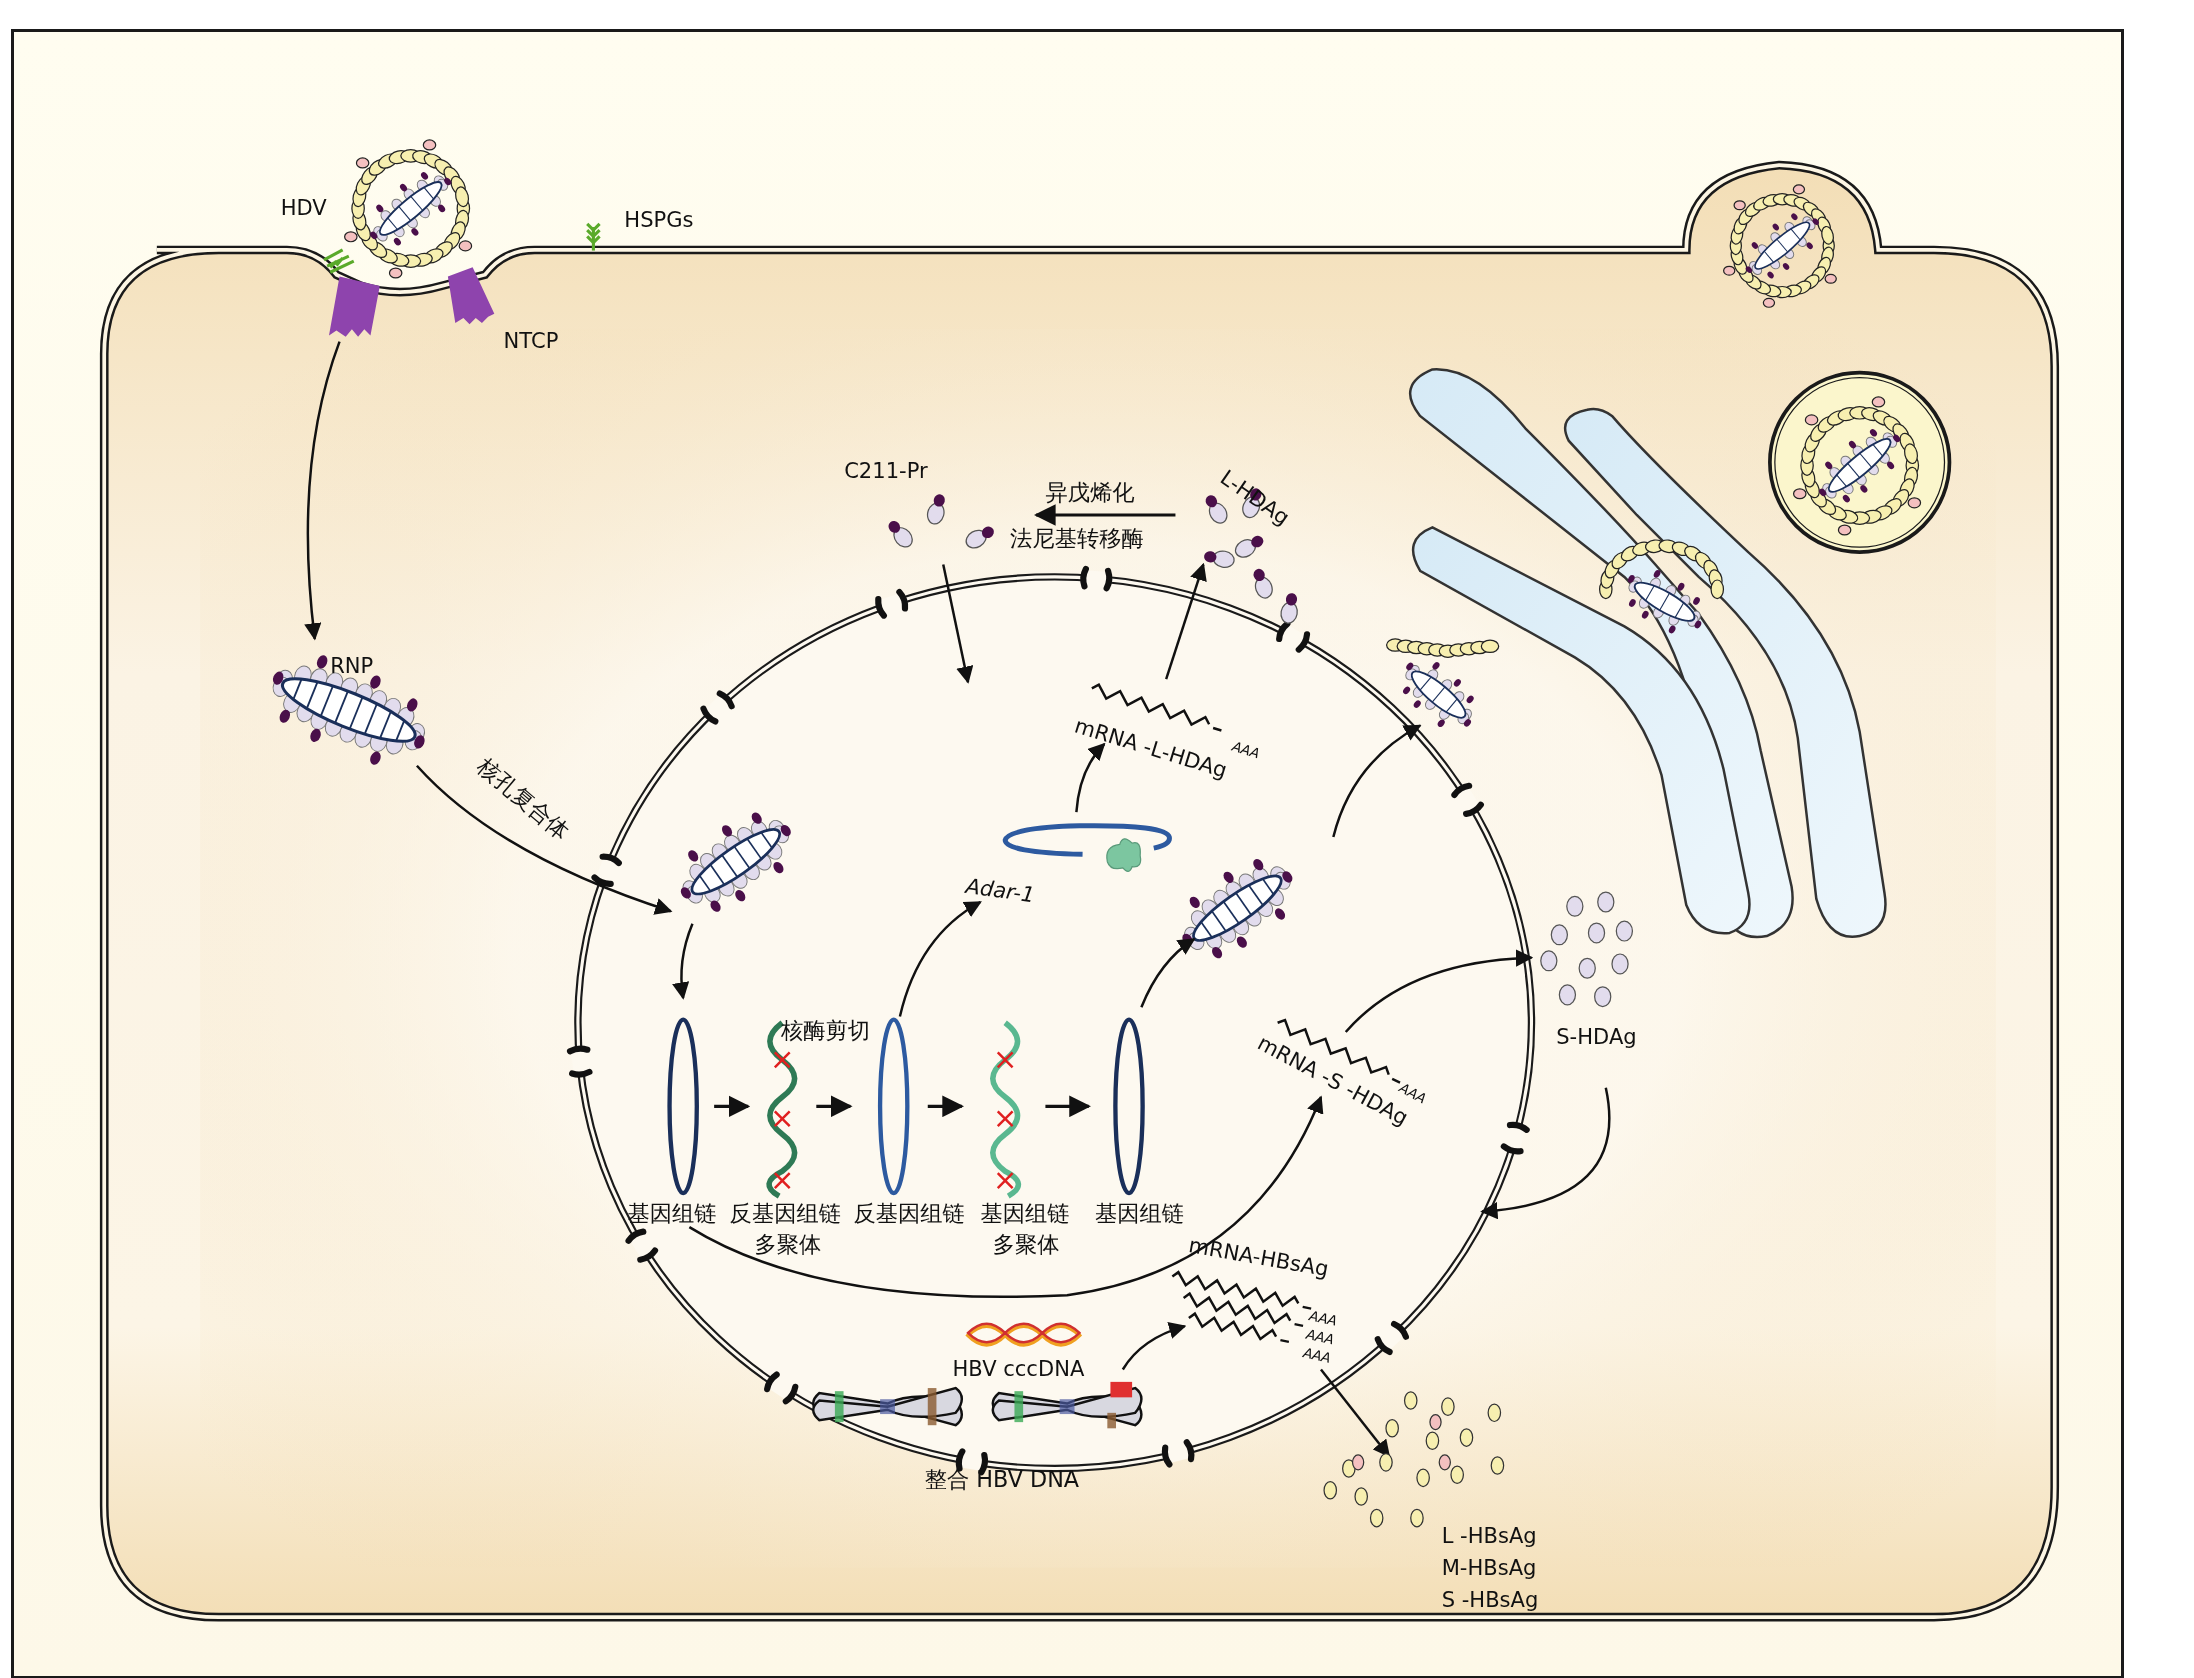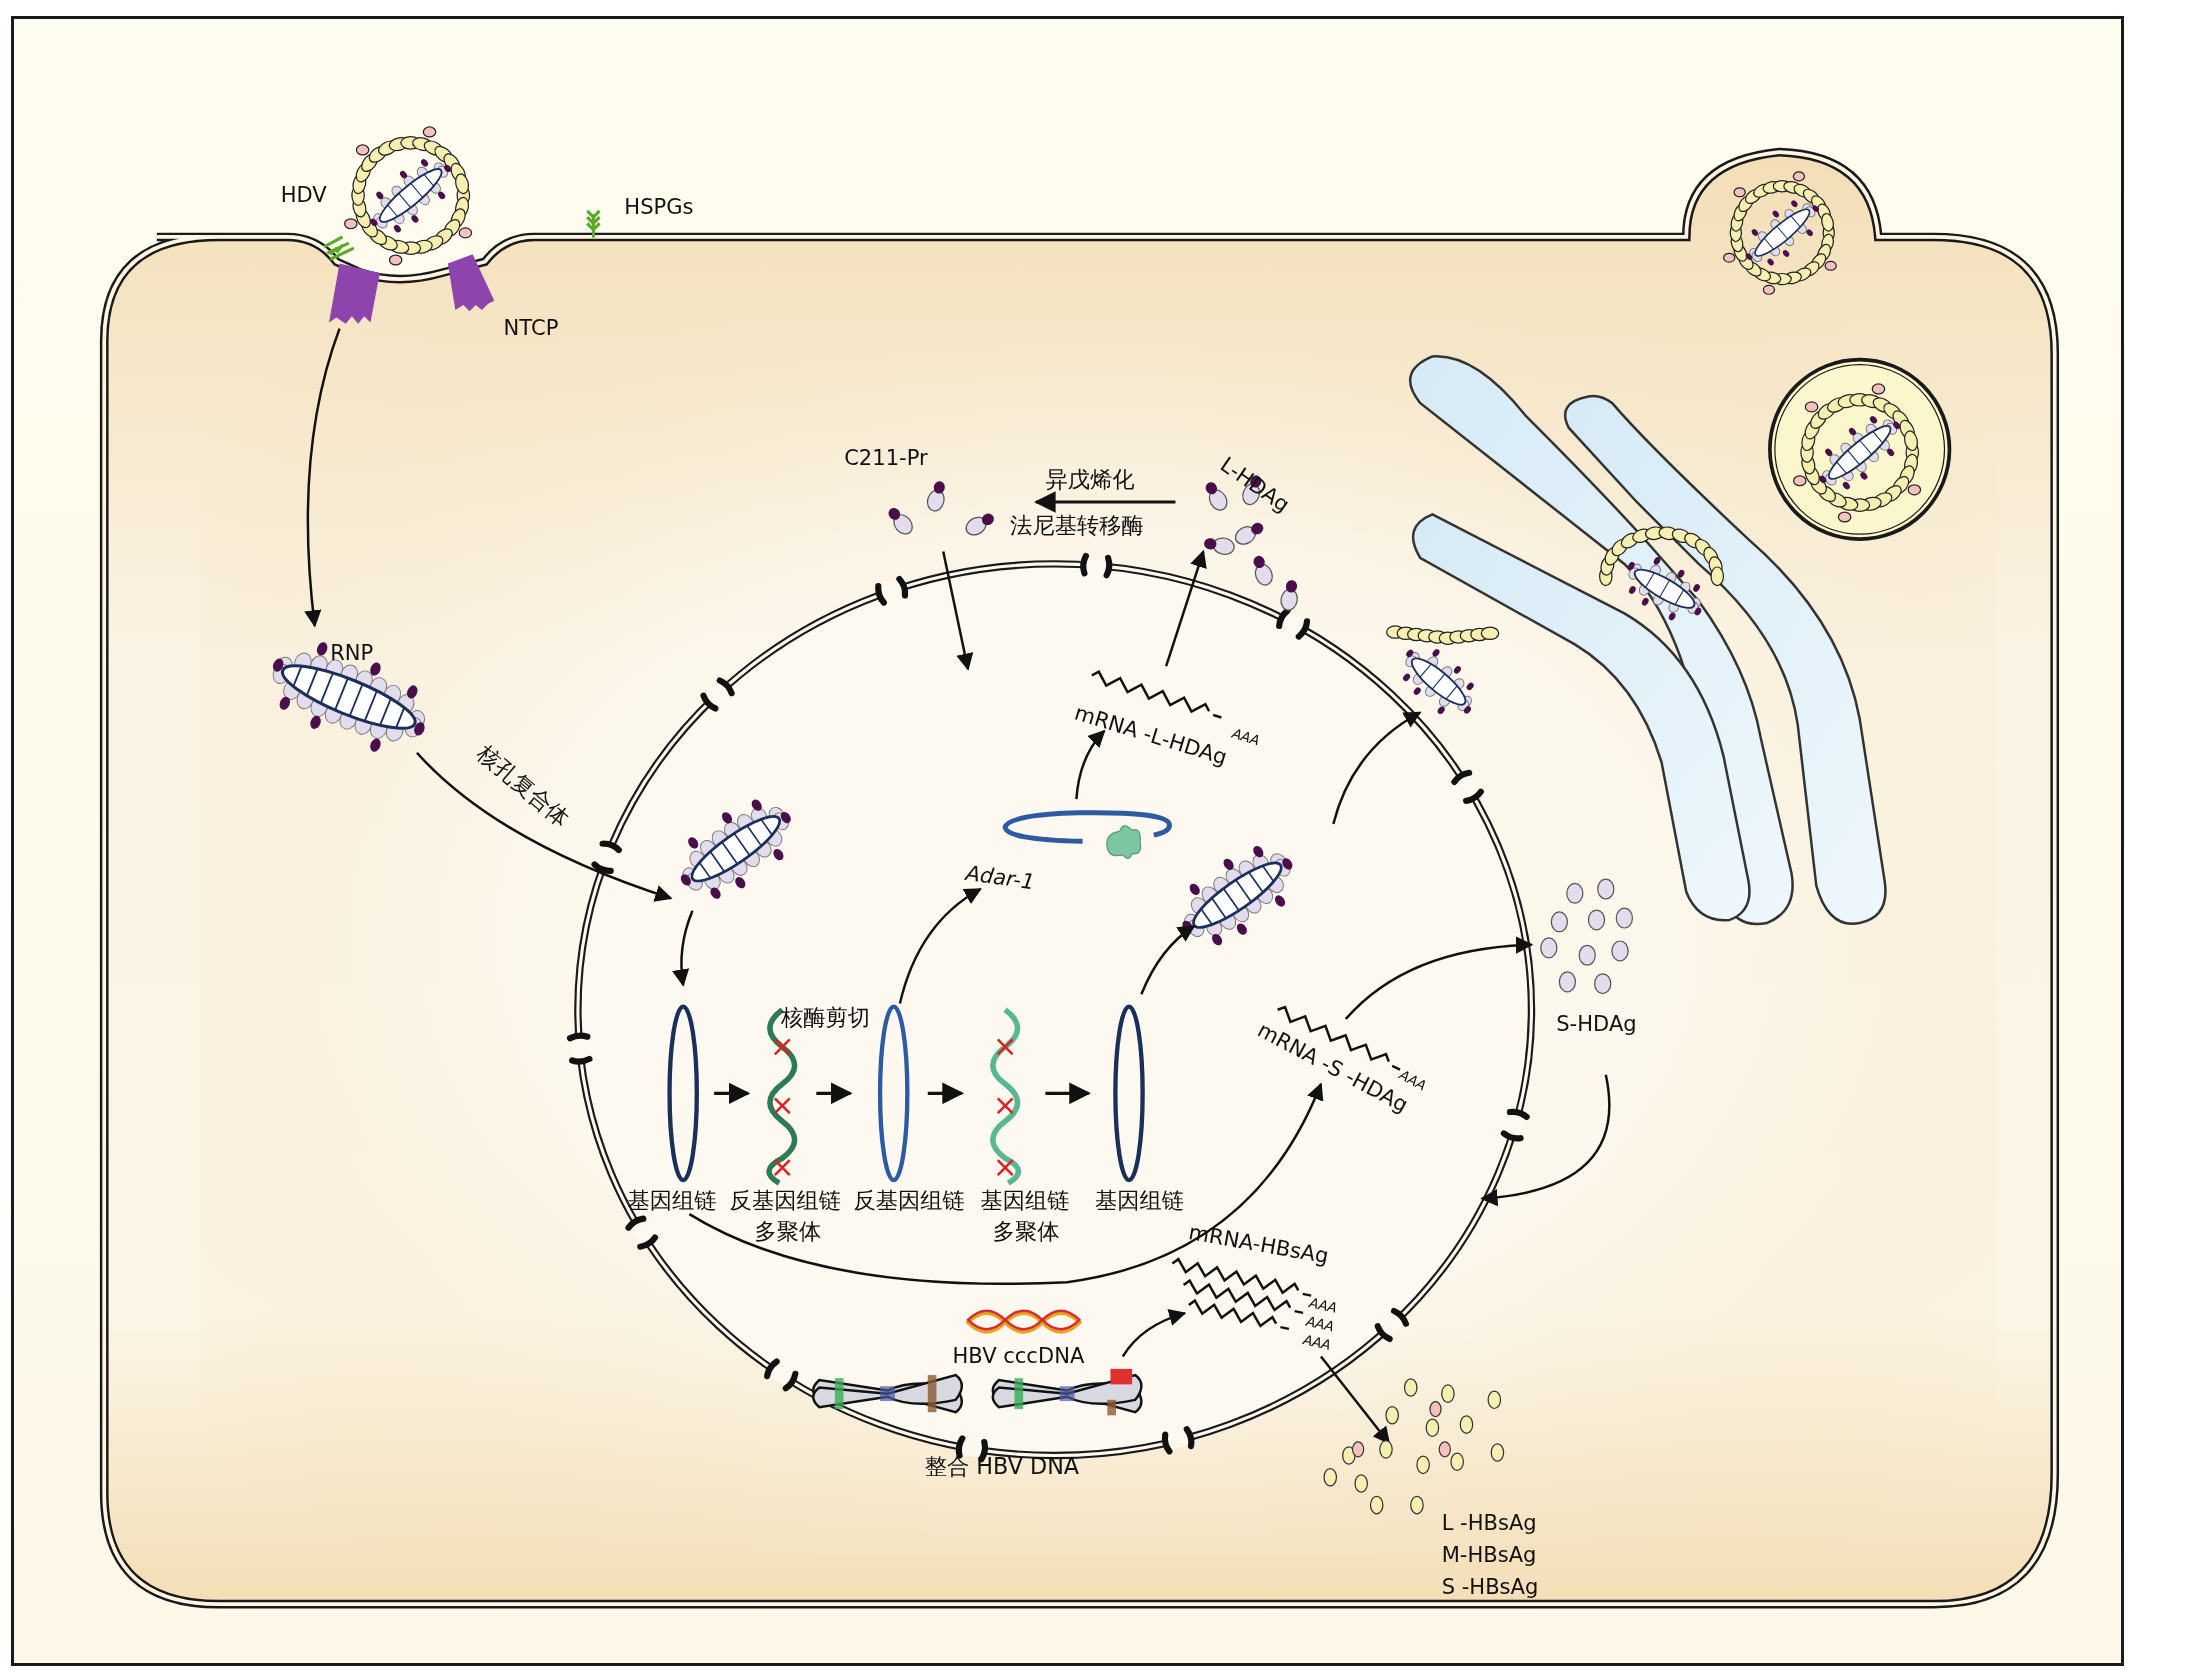--- a/index.html
+++ b/index.html
@@ -1,17 +1,17 @@
 <!DOCTYPE html>
 <html style="font-size:10px"><head>
 <meta charset="utf-8">
 <style>
   html, body { margin:0; padding:0; background:#ffffff; }
   body { width:2194px; height:1679px; position:relative; overflow:hidden; font-family:"DejaVu Sans", sans-serif; }
-  #frame { position:absolute; left:11px; top:16px; width:2113px; height:1650px; border:3.1px solid #1a1a1a; box-sizing:border-box; background:linear-gradient(180deg,#fffdf0 0%, #fdf8e8 100%);text-align:center; }
+  #frame { position:absolute; left:11px; top:29px; width:2113px; height:1650px; border:3.1px solid #1a1a1a; box-sizing:border-box; background:linear-gradient(180deg,#fffdf0 0%, #fdf8e8 100%);text-align:center; }
   svg text { font-family:"DejaVu Sans", sans-serif; fill:#111; }
   .lbl { font-size:34px; }
   .zh { font-size:36px; }
 </style>
 </head>
 <body>
 
 <div id="frame">
 <svg id="diagram" width="2165" height="1644" viewBox="0 0 3495 2655" xmlns="http://www.w3.org/2000/svg">
   <defs>

